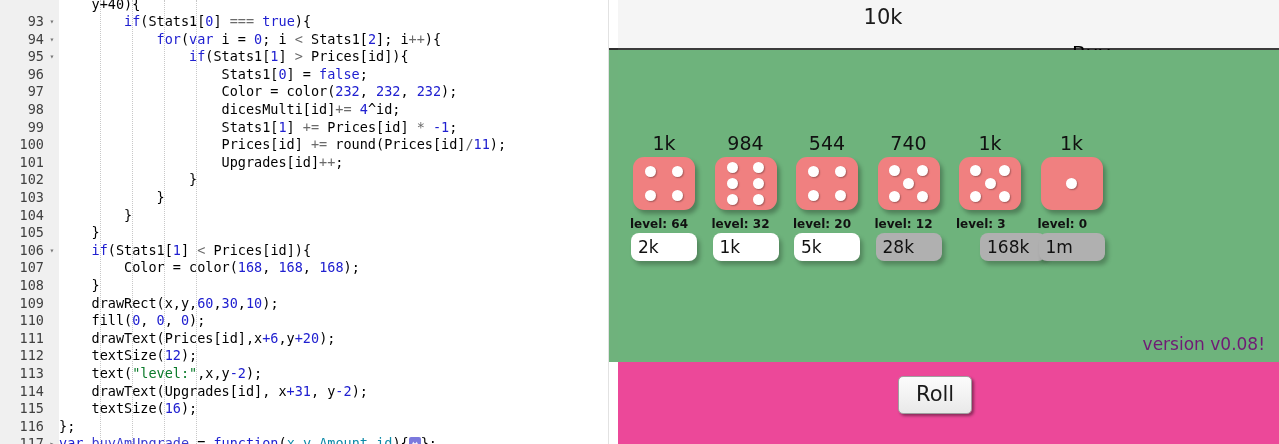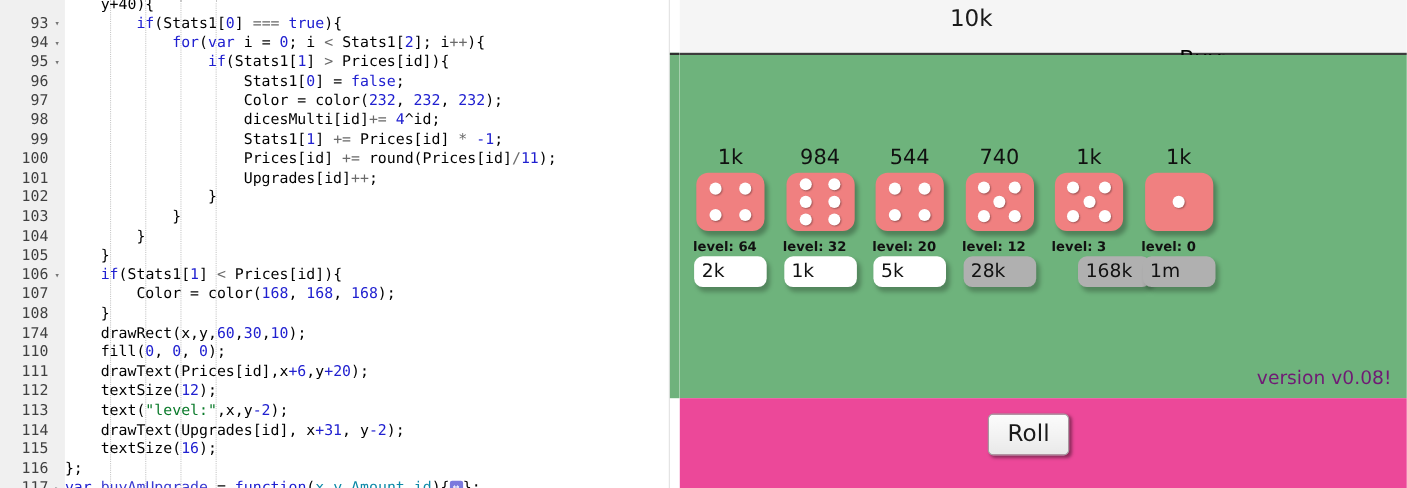--- a/index.html
+++ b/index.html
@@ -286,21 +286,21 @@
         <div class="code-line" style="position: absolute; left: 0px; top: 118.6px; width: 610px;"><span class="ln">99</span><span class="ctxt"><span class="plain">                    Stats1[</span><span class="num">1</span><span class="plain">] </span><span class="op">+=</span><span class="plain"> Prices[id] </span><span class="op">*</span><span class="plain"> </span><span class="num">-1</span><span class="plain">;</span></span></div>
         <div class="code-line" style="position: absolute; left: 0px; top: 136.2px; width: 610px;"><span class="ln">100</span><span class="ctxt"><span class="plain">                    Prices[id] </span><span class="op">+=</span><span class="plain"> round(Prices[id]</span><span class="op">/</span><span class="num">11</span><span class="plain">);</span></span></div>
         <div class="code-line" style="position: absolute; left: 0px; top: 153.8px; width: 610px;"><span class="ln">101</span><span class="ctxt"><span class="plain">                    Upgrades[id]</span><span class="op">++</span><span class="plain">;</span></span></div>
         <div class="code-line" style="position: absolute; left: 0px; top: 171.4px; width: 610px;"><span class="ln">102</span><span class="ctxt"><span class="plain">                }</span></span></div>
         <div class="code-line" style="position: absolute; left: 0px; top: 189px; width: 610px;"><span class="ln">103</span><span class="ctxt"><span class="plain">            }</span></span></div>
         <div class="code-line" style="position: absolute; left: 0px; top: 206.6px; width: 610px;"><span class="ln">104</span><span class="ctxt"><span class="plain">        }</span></span></div>
         <div class="code-line" style="position: absolute; left: 0px; top: 224.2px; width: 610px;"><span class="ln">105</span><span class="ctxt"><span class="plain">    }</span></span></div>
         <div class="code-line" style="position: absolute; left: 0px; top: 241.8px; width: 610px;"><span class="ln">106</span><span class="fold">▾</span><span class="ctxt"><span class="plain">    </span><span class="kw">if</span><span class="plain">(Stats1[</span><span class="num">1</span><span class="plain">] </span><span class="op">&lt;</span><span class="plain"> Prices[id]){</span></span></div>
         <div class="code-line" style="position: absolute; left: 0px; top: 259.4px; width: 610px;"><span class="ln">107</span><span class="ctxt"><span class="plain">        Color = color(</span><span class="num">168</span><span class="plain">, </span><span class="num">168</span><span class="plain">, </span><span class="num">168</span><span class="plain">);</span></span></div>
         <div class="code-line" style="position: absolute; left: 0px; top: 277px; width: 610px;"><span class="ln">108</span><span class="ctxt"><span class="plain">    }</span></span></div>
-        <div class="code-line" style="position: absolute; left: 0px; top: 294.6px; width: 610px;"><span class="ln">174</span><span class="ctxt"><span class="plain">    drawRect(x,y,</span><span class="num">60</span><span class="plain">,</span><span class="num">30</span><span class="plain">,</span><span class="num">10</span><span class="plain">);</span></span></div>
+        <div class="code-line" style="position: absolute; left: 0px; top: 294.6px; width: 610px;"><span class="ln">109</span><span class="ctxt"><span class="plain">    drawRect(x,y,</span><span class="num">60</span><span class="plain">,</span><span class="num">30</span><span class="plain">,</span><span class="num">10</span><span class="plain">);</span></span></div>
         <div class="code-line" style="position: absolute; left: 0px; top: 312.2px; width: 610px;"><span class="ln">110</span><span class="ctxt"><span class="plain">    fill(</span><span class="num">0</span><span class="plain">, </span><span class="num">0</span><span class="plain">, </span><span class="num">0</span><span class="plain">);</span></span></div>
         <div class="code-line" style="position: absolute; left: 0px; top: 329.8px; width: 610px;"><span class="ln">111</span><span class="ctxt"><span class="plain">    drawText(Prices[id],x</span><span class="num">+6</span><span class="plain">,y</span><span class="num">+20</span><span class="plain">);</span></span></div>
         <div class="code-line" style="position: absolute; left: 0px; top: 347.4px; width: 610px;"><span class="ln">112</span><span class="ctxt"><span class="plain">    textSize(</span><span class="num">12</span><span class="plain">);</span></span></div>
         <div class="code-line" style="position: absolute; left: 0px; top: 365px; width: 610px; padding-left: 24px;"><span class="ln">113</span><span class="ctxt"><span class="plain">    text(</span><span class="str">"level:"</span><span class="plain">,x,y</span><span class="num">-2</span><span class="plain">);</span></span></div>
         <div class="code-line" style="position: absolute; left: 0px; top: 382.6px; width: 610px;"><span class="ln">114</span><span class="ctxt"><span class="plain">    drawText(Upgrades[id], x</span><span class="num">+31</span><span class="plain">, y</span><span class="num">-2</span><span class="plain">);</span></span></div>
         <div class="code-line" style="position: absolute; left: 0px; top: 400.2px; width: 610px;"><span class="ln">115</span><span class="ctxt"><span class="plain">    textSize(</span><span class="num">16</span><span class="plain">);</span></span></div>
         <div class="code-line" style="position: absolute; left: 0px; top: 417.8px; width: 610px;"><span class="ln">116</span><span class="ctxt"><span class="plain">};</span></span></div>
         <div class="code-line" style="position: absolute; left: 0px; top: 435.4px; width: 610px;"><span class="ln">117</span><span class="fold">▸</span><span class="ctxt"><span class="kw">var</span><span class="plain"> </span><span class="fn">buyAmUpgrade</span><span class="plain"> = </span><span class="kw">function</span><span class="plain">(</span><span class="param">x</span><span class="plain">,</span><span class="param">y</span><span class="plain">,</span><span class="param">Amount</span><span class="plain">,</span><span class="param">id</span><span class="plain">){</span><span class="foldbox">↔</span><span class="plain">};</span></span></div>
       </div>
     <div id="editor-scroll-track">

